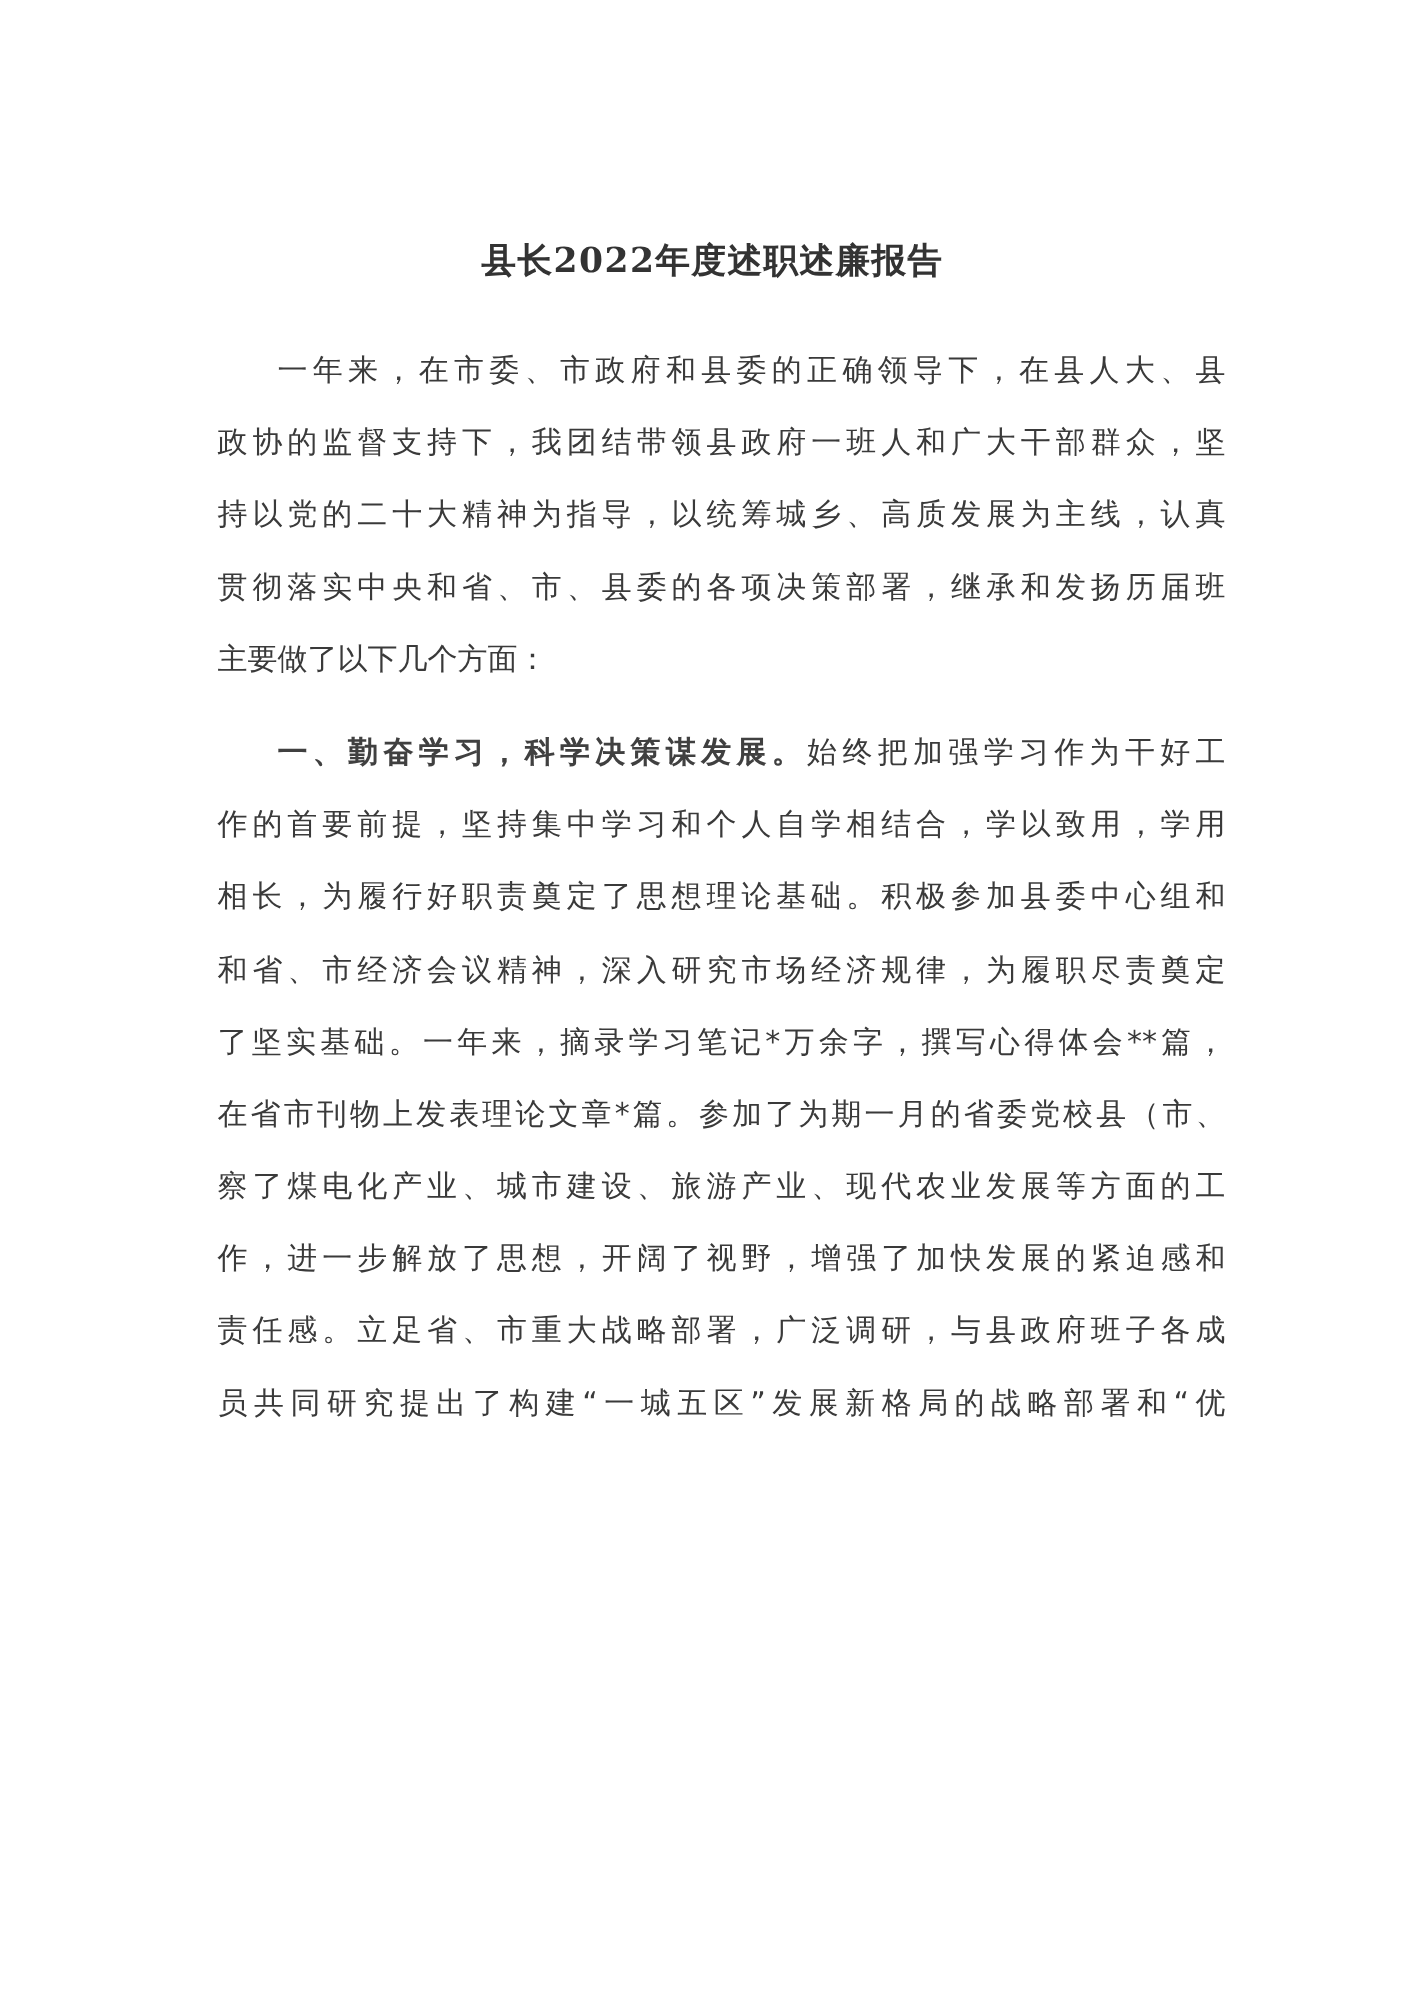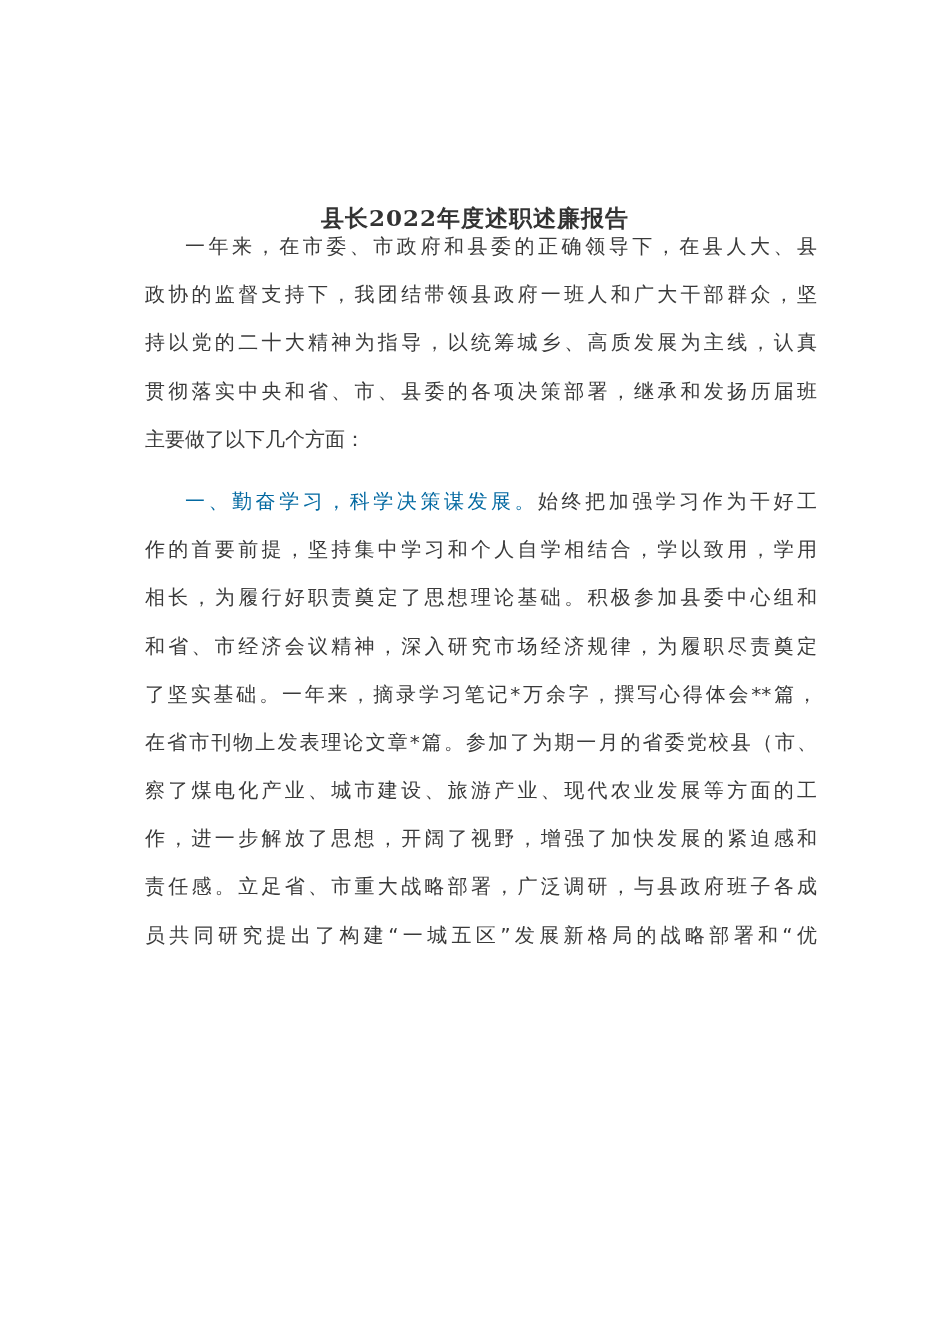--- a/index.html
+++ b/index.html
@@ -1,32 +1,32 @@
 <!DOCTYPE html>
 <html><head>
 <meta charset="utf-8">
 <style>
   html, body { margin: 0; padding: 0; background: #ffffff; }
   body { width: 950px; height: 1344px; position: relative; overflow: hidden; }
   .page { position: absolute; left: 0; top: 0; width: 950px; height: 1344px; background: #fff; }
   .title {
     position: absolute; left: 0; top: 158px; width: 950px; text-align: center;
     font-family: "DejaVu Serif", "Liberation Serif", serif;
-    font-size: 23px; color: #333; letter-spacing: 1px; font-weight: bold; margin-top: 45px;
+    font-size: 23px; color: #333; letter-spacing: 1px; font-weight: bold;
   }
   .body-text {
     position: absolute; left: 145px; top: 222px; width: 672px;
     font-family: "DejaVu Sans", "Liberation Sans", sans-serif;
     font-size: 20px; line-height: 48.2px; color: #3a3a3a;
   }
   .line { display: block; white-space: nowrap; text-align: justify; text-align-last: justify; height: 48.2px; }
   .line.last { text-align-last: left; }
   .indent { padding-left: 40px; }
   .para-gap { height: 14px; }
-  .heading { font-weight: normal; color: #0369a1; }
+  .heading { font-weight: bold; color: #404040; }
 </style>
 </head>
 <body>
 
 <div class="page">
   <div class="title">县长2022年度述职述廉报告</div>
 
   <div class="body-text">
     <div>
       <span class="line indent">一年来，在市委、市政府和县委的正确领导下，在县人大、县</span>

